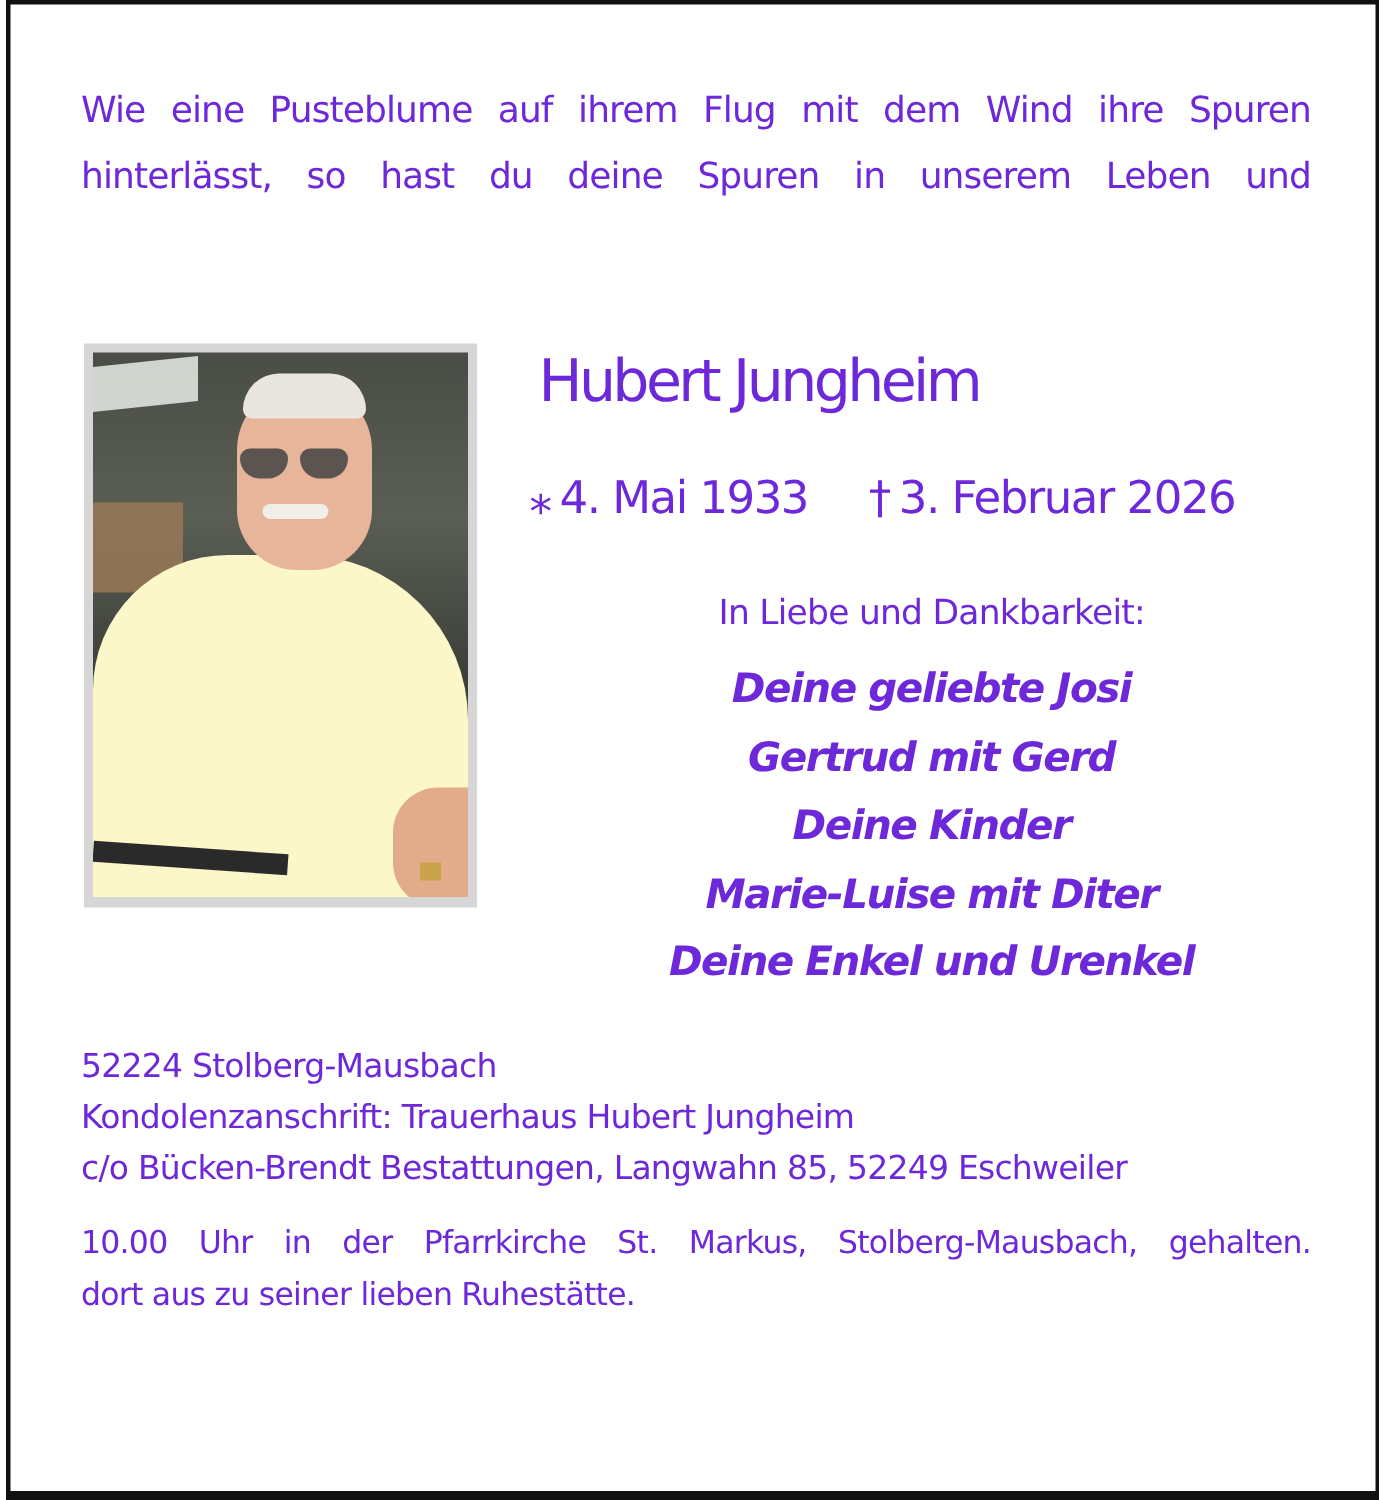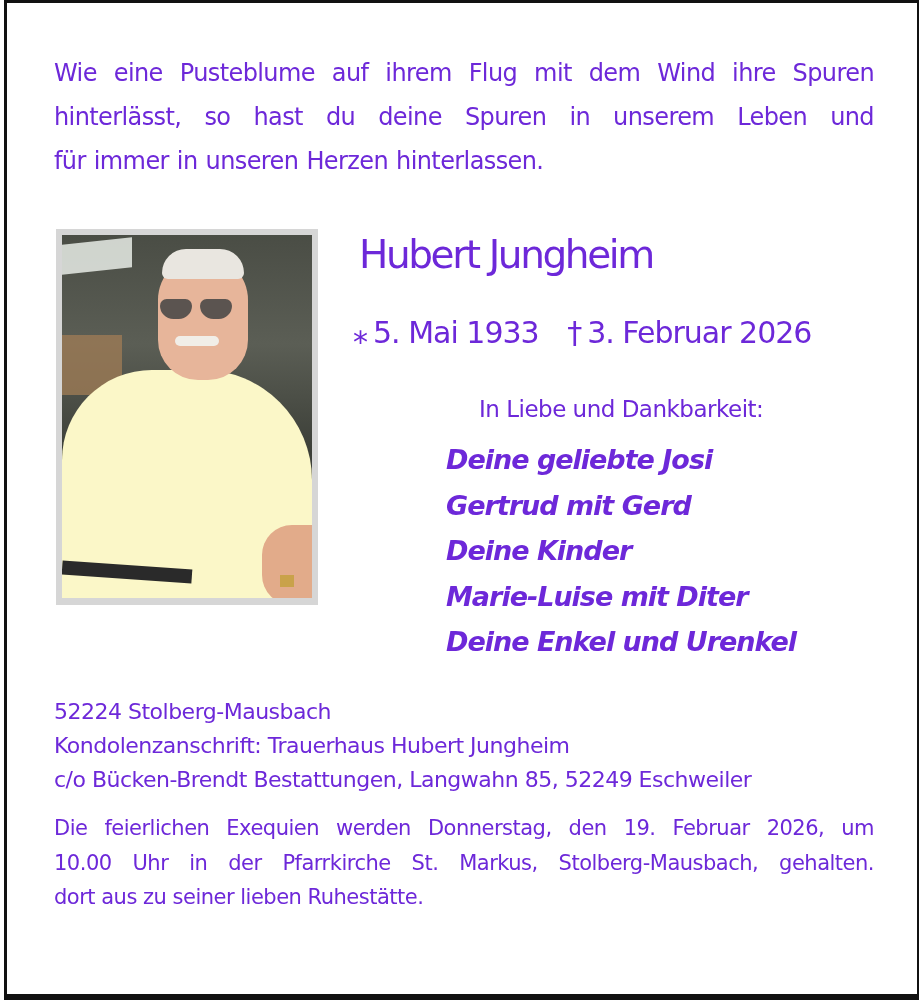--- a/index.html
+++ b/index.html
@@ -92,36 +92,36 @@
       font-weight: normal;
       white-space: nowrap;
     }
     .dates {
       position: absolute; left: 346px; top: 308px;
       font-size: 30px; line-height: 44px;
       letter-spacing: -1px;
       white-space: nowrap;
     }
     .dates .birth { display: inline-block; }
-    .dates .death { display: inline-block; margin-left: 20px; }
+    .dates .death { display: inline-block; margin-left: 32px; }
     .dates .sym { display: inline-block; margin-right: 6px; }
 
     .thanks {
       position: absolute; left: 439px; top: 388px;
       font-size: 23px; line-height: 36px;
       letter-spacing: -0.5px;
       margin-left: 33px;
     }
     .mourners {
       position: absolute; left: 439px; top: 434px;
       font-size: 27px; line-height: 45.5px;
       font-weight: bold; font-style: italic;
       letter-spacing: -1px;
     }
-    .mourners .m { display: block; white-space: nowrap; }
+    .mourners .m { display: block; white-space: nowrap; text-align: center; }
 
     .address {
       position: absolute; left: 47px; top: 692px;
       font-size: 22px; line-height: 34px;
       letter-spacing: -0.5px;
     }
     .address .a { display: block; white-space: nowrap; }
 
     .service {
       position: absolute; left: 47px; top: 808px; width: 820px;
@@ -133,21 +133,20 @@
     .intro .line { white-space: nowrap; }
   </style>
 </head>
 <body>
 
 <div class="page">
 
   <div class="intro">
     <span class="line">Wie eine Pusteblume auf ihrem Flug mit dem Wind ihre Spuren</span>
     <span class="line">hinterlässt, so hast du deine Spuren in unserem Leben und</span>
-    <span class="line last">für immer in unseren Herzen hinterlassen.</span>
   </div>
 
   <div class="photo-frame">
     <div class="photo" title="Portrait photo of Hubert Jungheim smiling, wearing sunglasses and a pale yellow polo shirt">
       <div class="bg-window"></div>
       <div class="bg-chair"></div>
       <div class="shirt"></div>
       <div class="arm"></div>
       <div class="watch"></div>
       <div class="belt"></div>
@@ -156,21 +155,21 @@
       <div class="glasses-l"></div>
       <div class="glasses-r"></div>
       <div class="mustache"></div>
     </div>
   </div>
 
   <div class="name">Hubert Jungheim</div>
 
   <div class="dates">
     <span class="birth">
-      <span class="sym">⁎</span><span>5. Mai 1933</span>
+      <span class="sym">⁎</span><span>4. Mai 1933</span>
     </span>
     <span class="death">
       <span class="sym">†</span><span>3. Februar 2026</span>
     </span>
   </div>
 
   <div class="thanks">In Liebe und Dankbarkeit:</div>
 
   <div class="mourners">
     <span class="m">Deine geliebte Josi</span>
@@ -180,18 +179,17 @@
     <span class="m">Deine Enkel und Urenkel</span>
   </div>
 
   <div class="address">
     <span class="a">52224 Stolberg-Mausbach</span>
     <span class="a">Kondolenzanschrift: Trauerhaus Hubert Jungheim</span>
     <span class="a">c/o Bücken-Brendt Bestattungen, Langwahn 85, 52249 Eschweiler</span>
   </div>
 
   <div class="service">
-    <span class="line">Die feierlichen Exequien werden Donnerstag, den 19. Februar 2026, um</span>
     <span class="line">10.00 Uhr in der Pfarrkirche St. Markus, Stolberg-Mausbach, gehalten.</span>
     <span class="line last">dort aus zu seiner lieben Ruhestätte.</span>
   </div>
 
 </div>
 
 </body></html>

